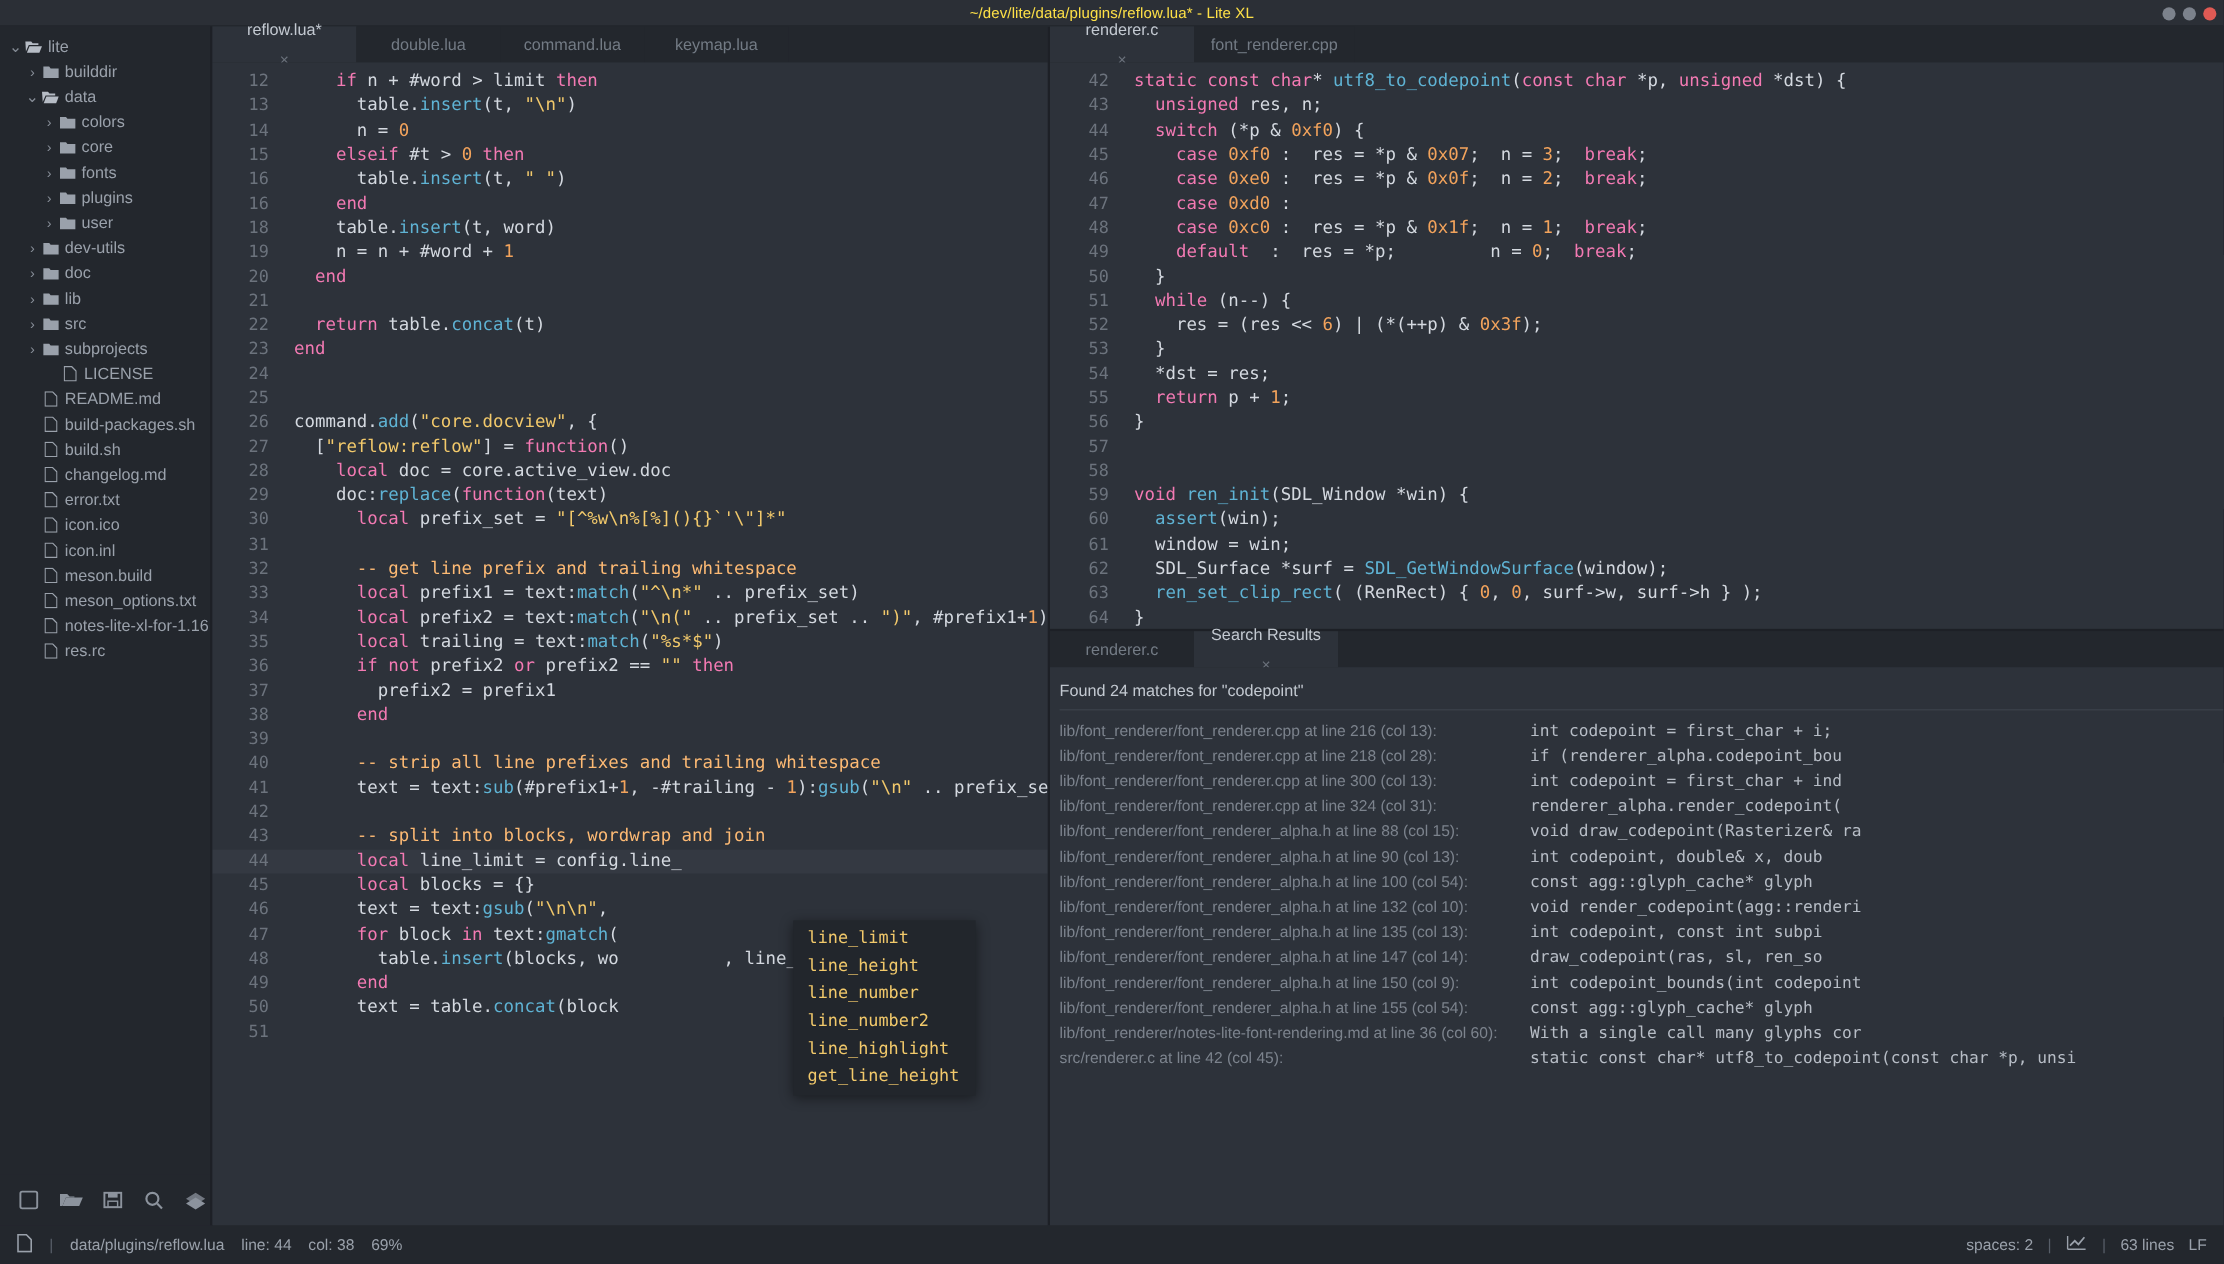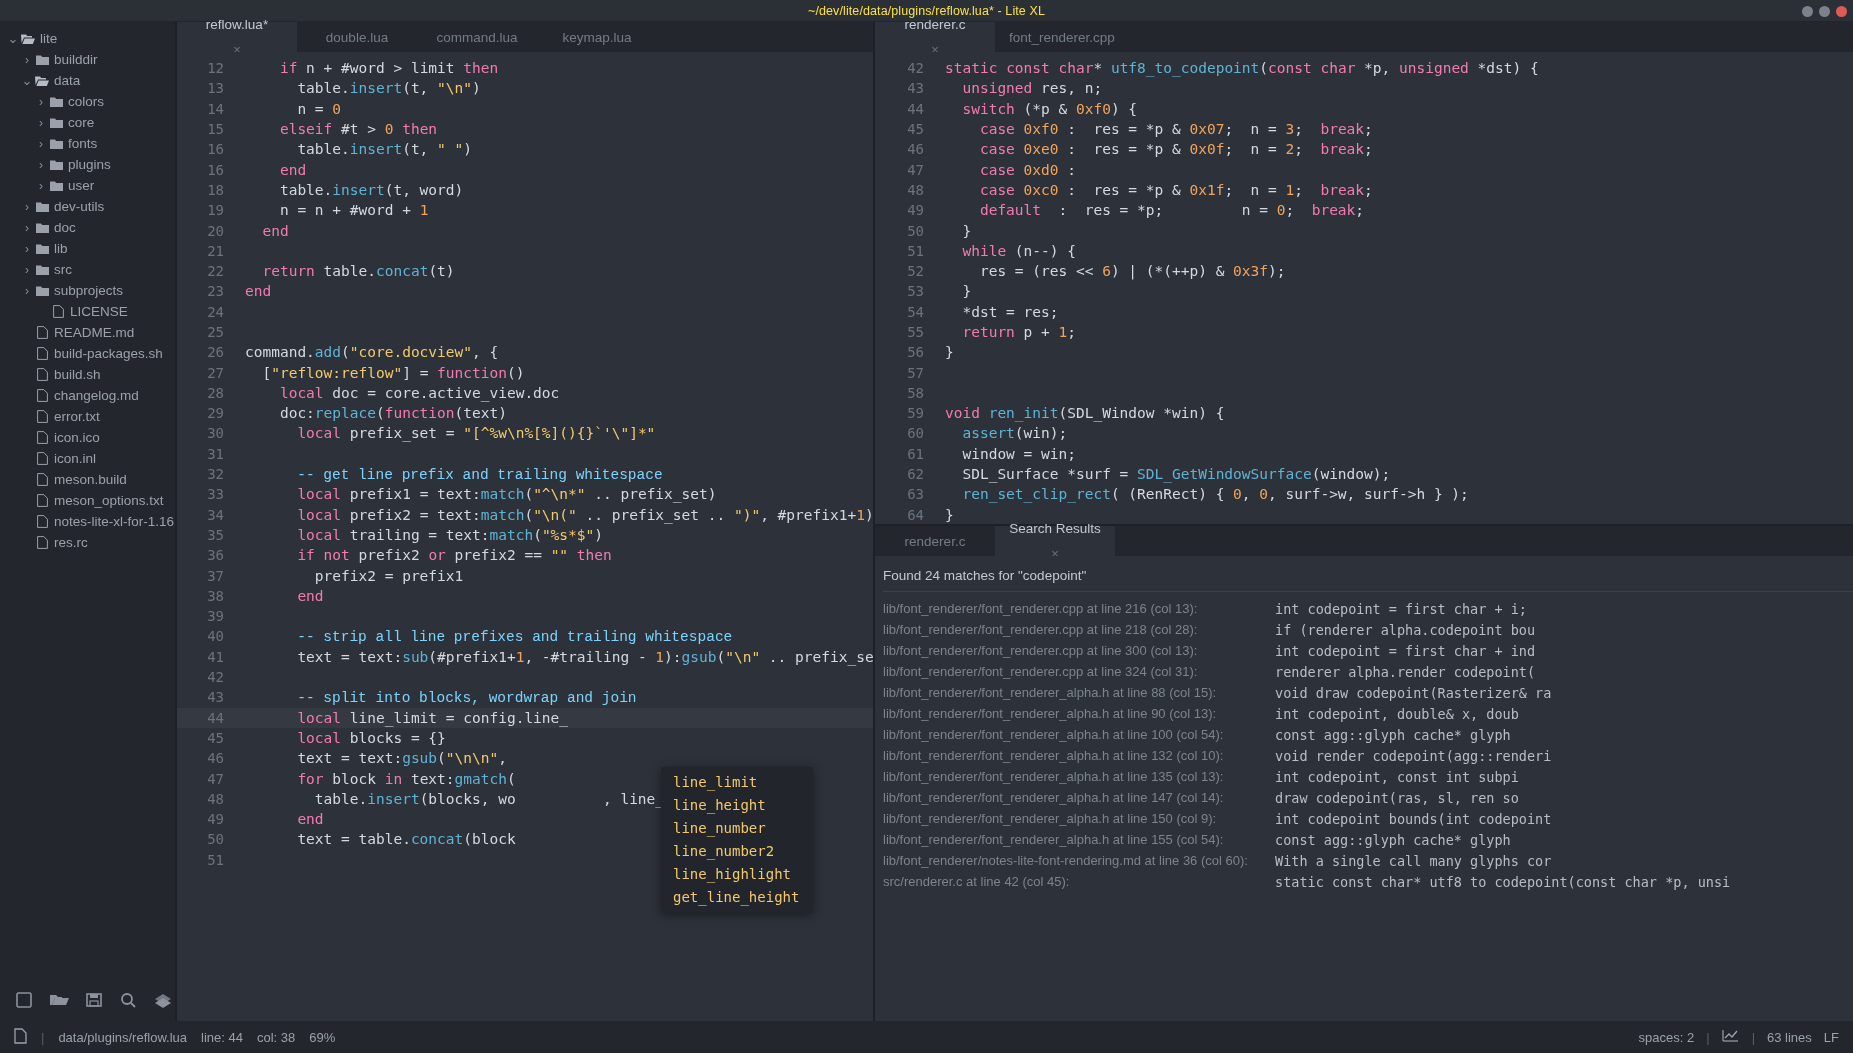--- a/index.html
+++ b/index.html
@@ -77,21 +77,21 @@
     color:#6c737d; font-size:14px; user-select:none;
   }
   .pane-right .gut { flex:0 0 62px; width:62px; }
   .code { flex:1 1 auto; padding-left:8px; color:#d4d9e0; }
 
   
   .kw  { color:#f37ab3; }
   .fn  { color:#5fb3d4; }
   .str { color:#f2c96b; }
   .num { color:#f2a35c; }
-  .cm  { color:#7dd3fc;font-family:Liberation Mono, monospace; }
+  .cm  { color:#fdba74; }
   .op  { color:#d4d9e0; }
   .nm  { color:#d4d9e0; }
 
   
   .ac {
     position:absolute; background:#22262c; box-shadow:0 2px 10px rgba(0,0,0,.45);
     z-index:50; padding:4px 0; width:152px;
     font-family:"DejaVu Sans Mono", monospace; font-size:14px;
   }
   .ac-item { height:23px; line-height:23px; padding:0 12px; color:#f2c96b; white-space:nowrap; }

